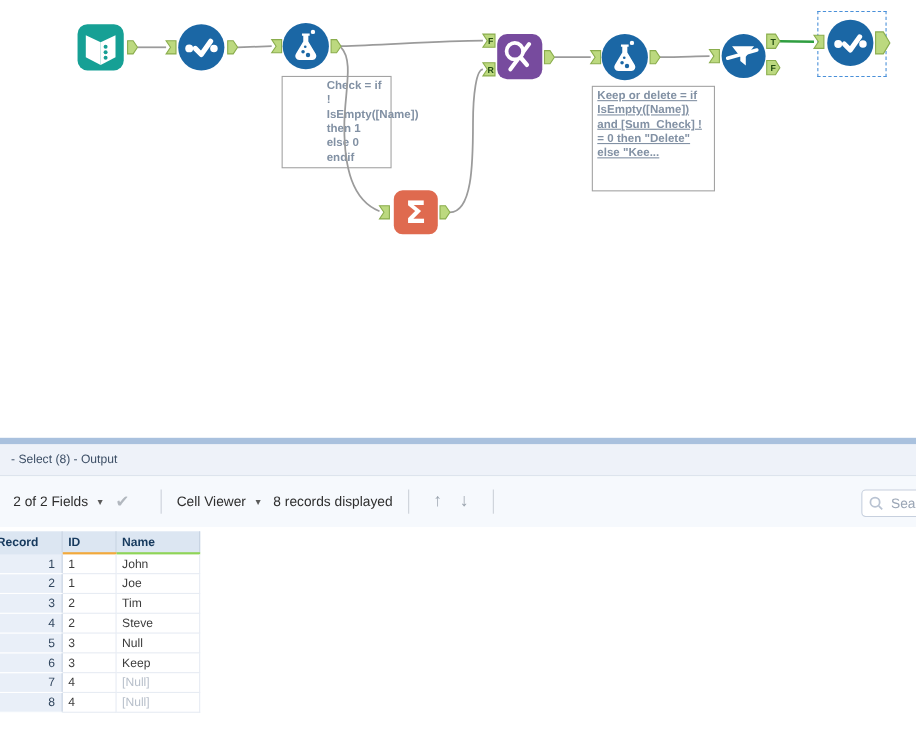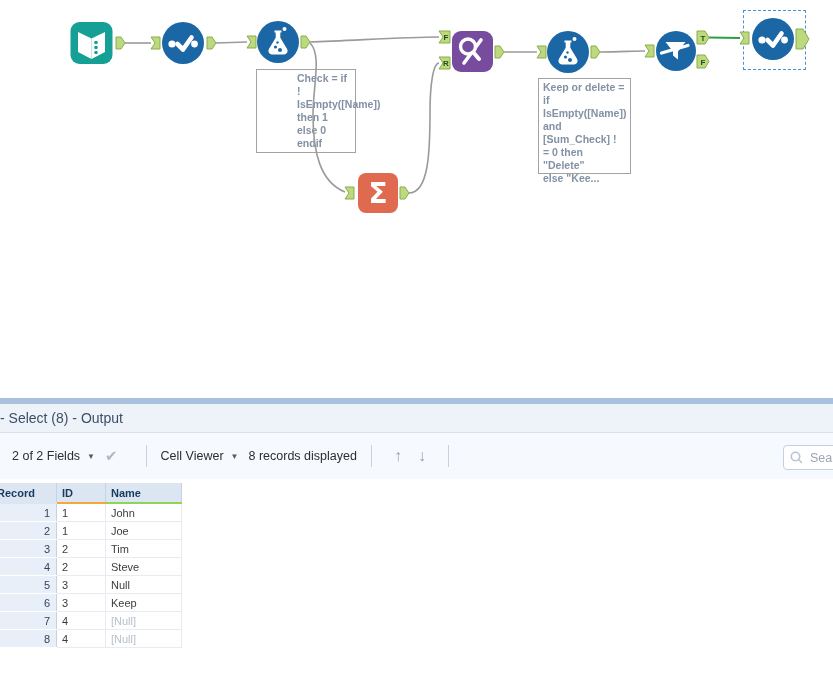--- a/index.html
+++ b/index.html
@@ -20,21 +20,21 @@
     position:absolute;left:743px;top:10px;width:63px;height:60px;
     border:1.5px dashed #4a90d9;box-sizing:border-box;
   }
 
   
   .results{position:absolute;left:0;top:398px;width:833px;height:282px;background:#fff;}
   .panel-strip{position:absolute;left:0;top:0;width:833px;height:6px;background:#a9c1de;}
   .panel-title{
     position:absolute;left:0;top:6px;width:833px;height:29px;background:#eef2f9;
     border-bottom:1px solid #d9e0ea;box-sizing:border-box;
-    font-size:14px;color:#3d4f66;line-height:28px;padding-left:0;
+    font-size:11px;color:#3d4f66;line-height:28px;padding-left:10px;
   }
   .toolbar{
     position:absolute;left:0;top:35px;width:833px;height:46px;background:#f6f9fd;
     display:flex;align-items:center;padding-left:12px;box-sizing:border-box;
     font-size:12.5px;color:#2e2e2e;
   }
   .tb-caret{font-size:8px;color:#5a5a5a;margin:0 10px 0 7px;}
   .tb-check{font-size:15px;color:#b2b8bf;font-weight:bold;margin-right:14px;}
   .tb-sep{width:1px;height:22px;background:#ccd1d9;margin:0 14px;}
   .tb-label{white-space:nowrap;text-align:center;}
@@ -77,21 +77,21 @@
 <body>
 
 <div class="app">
 
   <div class="canvas">
 
     <div class="annotation" style="left:256px;top:69px;width:100px;min-height:57px;padding-left:40px;">Check = if !
 IsEmpty([Name])
 then 1 else 0
 endif</div>
-    <div class="annotation" style="left:538px;top:78px;width:93px;height:96px;">Keep or delete = if
+    <div class="annotation" style="left:538px;top:78px;width:112px;height:96px;text-decoration:underline;">Keep or delete = if
 IsEmpty([Name])
 and [Sum_Check] !
 = 0 then "Delete"
 else "Kee...</div>
 
     <div class="selection-box"></div>
 
     <svg class="wires" width="833" height="398" viewBox="0 0 833 398">
 
       <g fill="none" stroke="#9b9b9b" stroke-width="1.6">

